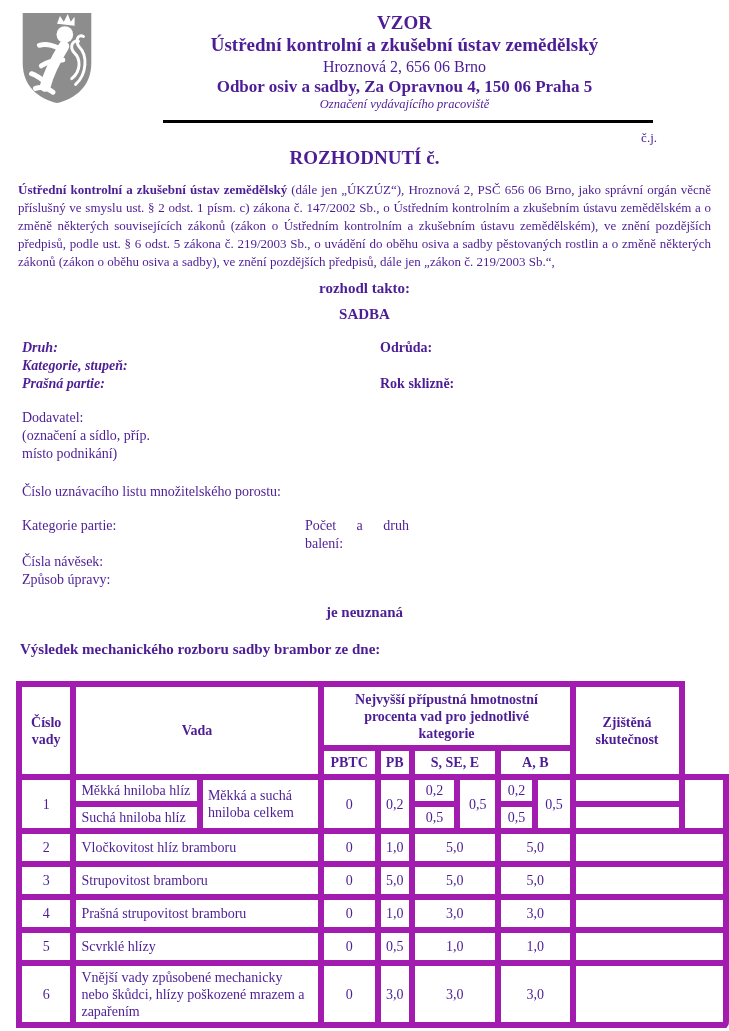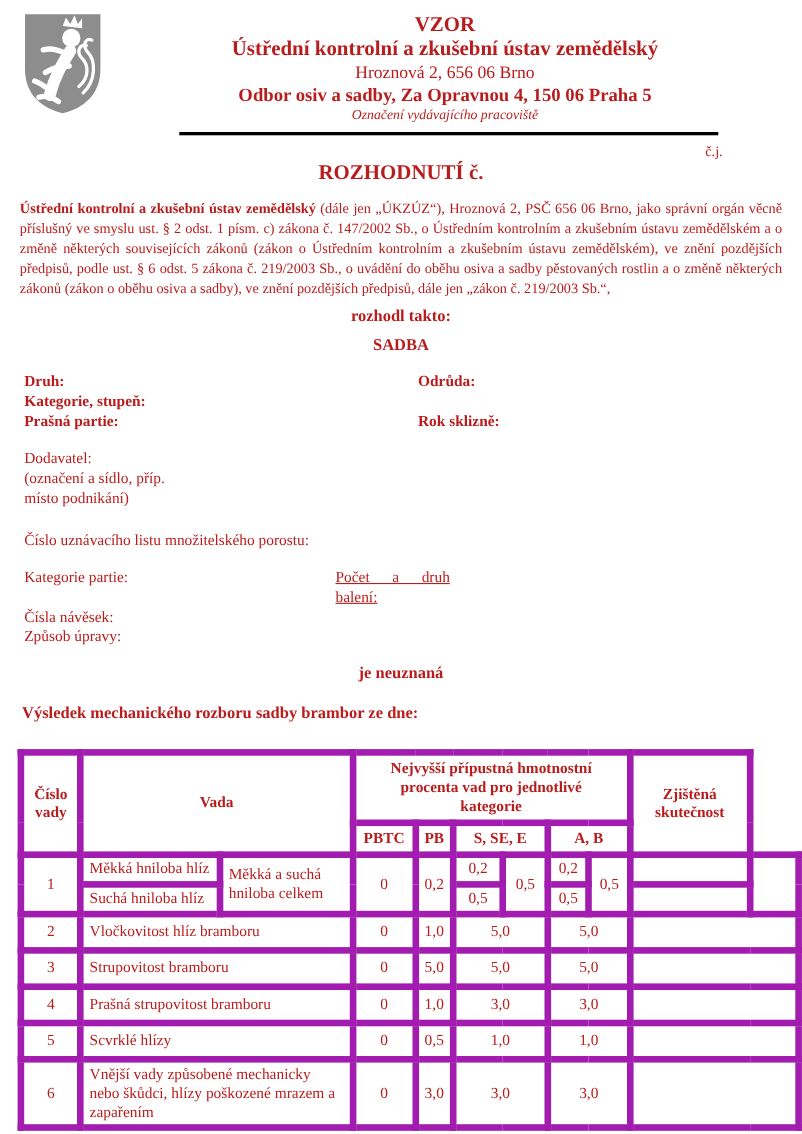--- a/index.html
+++ b/index.html
@@ -1,43 +1,43 @@
 <!DOCTYPE html>
 <html><head>
 <meta charset="utf-8">
 <style>
   * { box-sizing: border-box; }
   html,body { margin:0; padding:0; background:#ffffff; }
   .page {
     width:729px; height:1031px; position:relative; overflow:hidden;
-    font-family:"Liberation Serif","DejaVu Serif",serif; color:#b91c1c; background:#fff;
+    font-family:"Liberation Serif","DejaVu Serif",serif; color:#4c1d95; background:#fff;border-radius:10px;
   }
   .coat { position:absolute; left:18px; top:10px; width:78px; height:96px; }
   .header-text { margin-left:80px; padding-top:12px; text-align:center; }
   .vzor       { font-size:19px; font-weight:bold; line-height:21px; }
   .institute  { font-size:19px; font-weight:bold; line-height:24px; }
   .address    { font-size:16px; line-height:19px; }
   .department { font-size:17px; font-weight:bold; line-height:21px; }
   .office-note{ font-size:12.5px; font-style:italic; line-height:15px; }
   .rule { margin:8px 0 0 163px; width:490px; height:3px; background:#000; }
   .ref  { text-align:right; padding-right:72px; font-size:13px; line-height:14px; margin-top:8px;padding-left:20px; }
   .decision-title { text-align:center; font-size:19px; font-weight:bold; line-height:22px; margin-top:2px; }
   .intro { margin:12px 18px 0 18px; font-size:13px; line-height:18px; text-align:justify; }
   .intro .b { font-weight:bold; }
   .center-bold { text-align:center; font-weight:bold; font-size:15px; line-height:18px; }
   .mt8  { margin-top:8px; }
   .mt14 { margin-top:14px; }
   .fields { margin:16px 0 0 22px; font-weight:bold; font-size:14px; line-height:18px; }
   .frow { display:flex; }
-  .fleft { width:358px; }
+  .fleft { width:358px;font-style:italic; }
   .block2 { margin:16px 0 0 22px; font-size:14px; line-height:18px; }
   .single { margin:20px 0 0 22px; font-size:14px; line-height:18px; }
   .hmot-row { display:flex; margin:16px 0 0 22px; font-size:14px; line-height:18px; }
   .hmot-left { width:283px; }
-  .pocet { width:122px;text-decoration:underline; }
+  .pocet { width:122px; }
   .pocet .top { word-spacing:17px; }
   .table-title { margin:18px 0 0 20px; font-weight:bold; font-size:15px; line-height:20px; }
   table.defects { border-collapse:collapse; margin:22px 0 0 16px; table-layout:fixed; font-size:14px; }
   .defects td { border:6px solid #a21caf; text-align:center; vertical-align:middle; padding:0; line-height:17px; }
   .defects td.txt { text-align:left; padding:2px 5px; }
   .defects td.hdr { font-weight:bold; }
   tr.hrow1 { height:64px; }
   tr.hrow2 { height:29px; }
   tr.r1sub { height:23px; }
   tr.rstd  { height:33px; }

